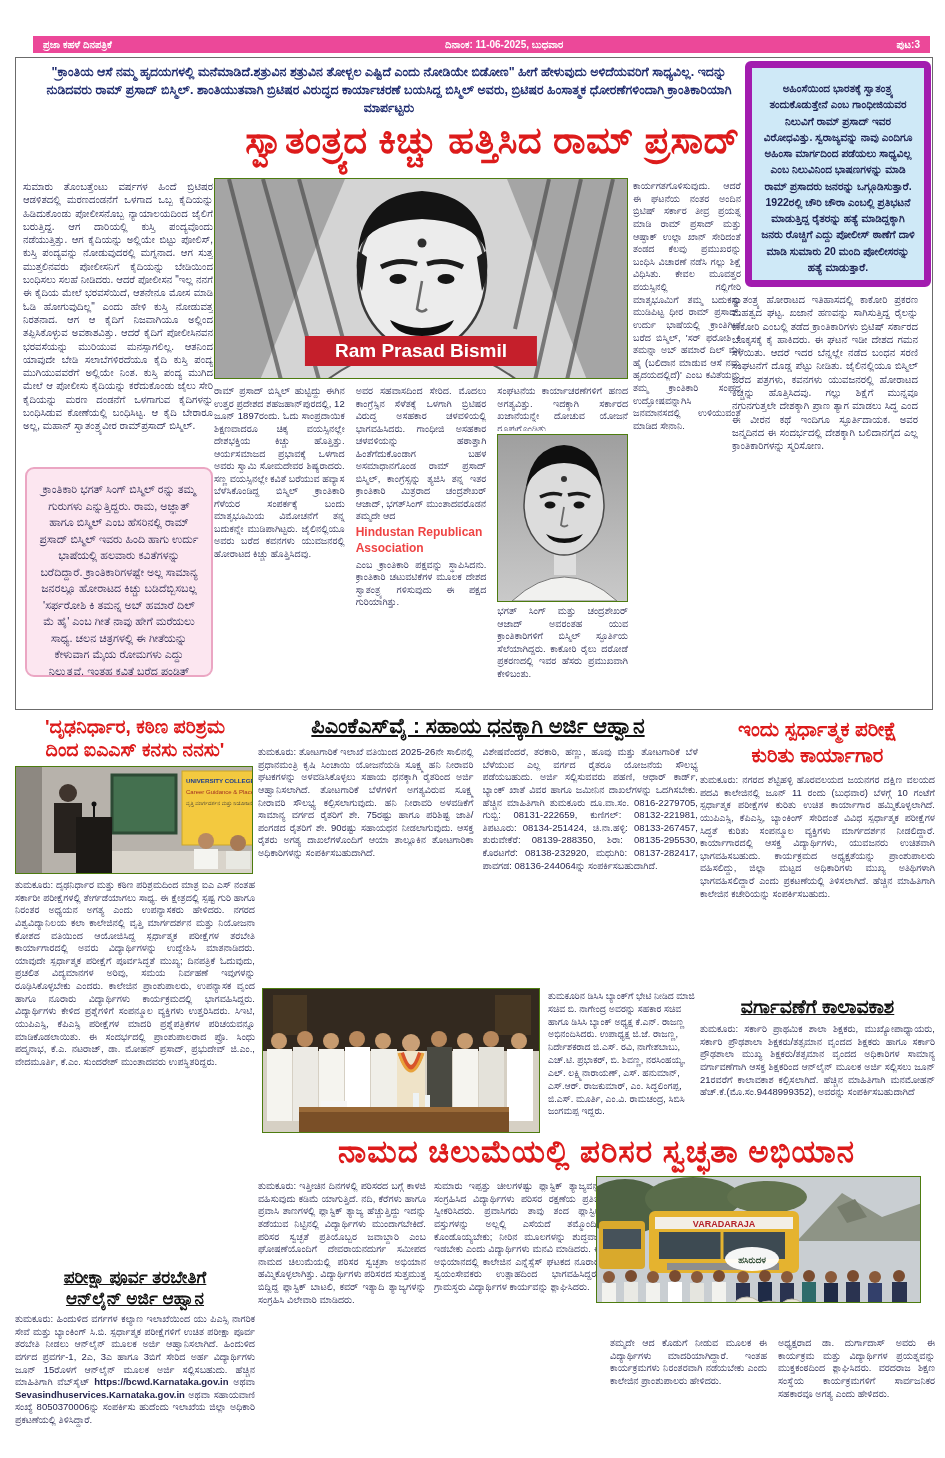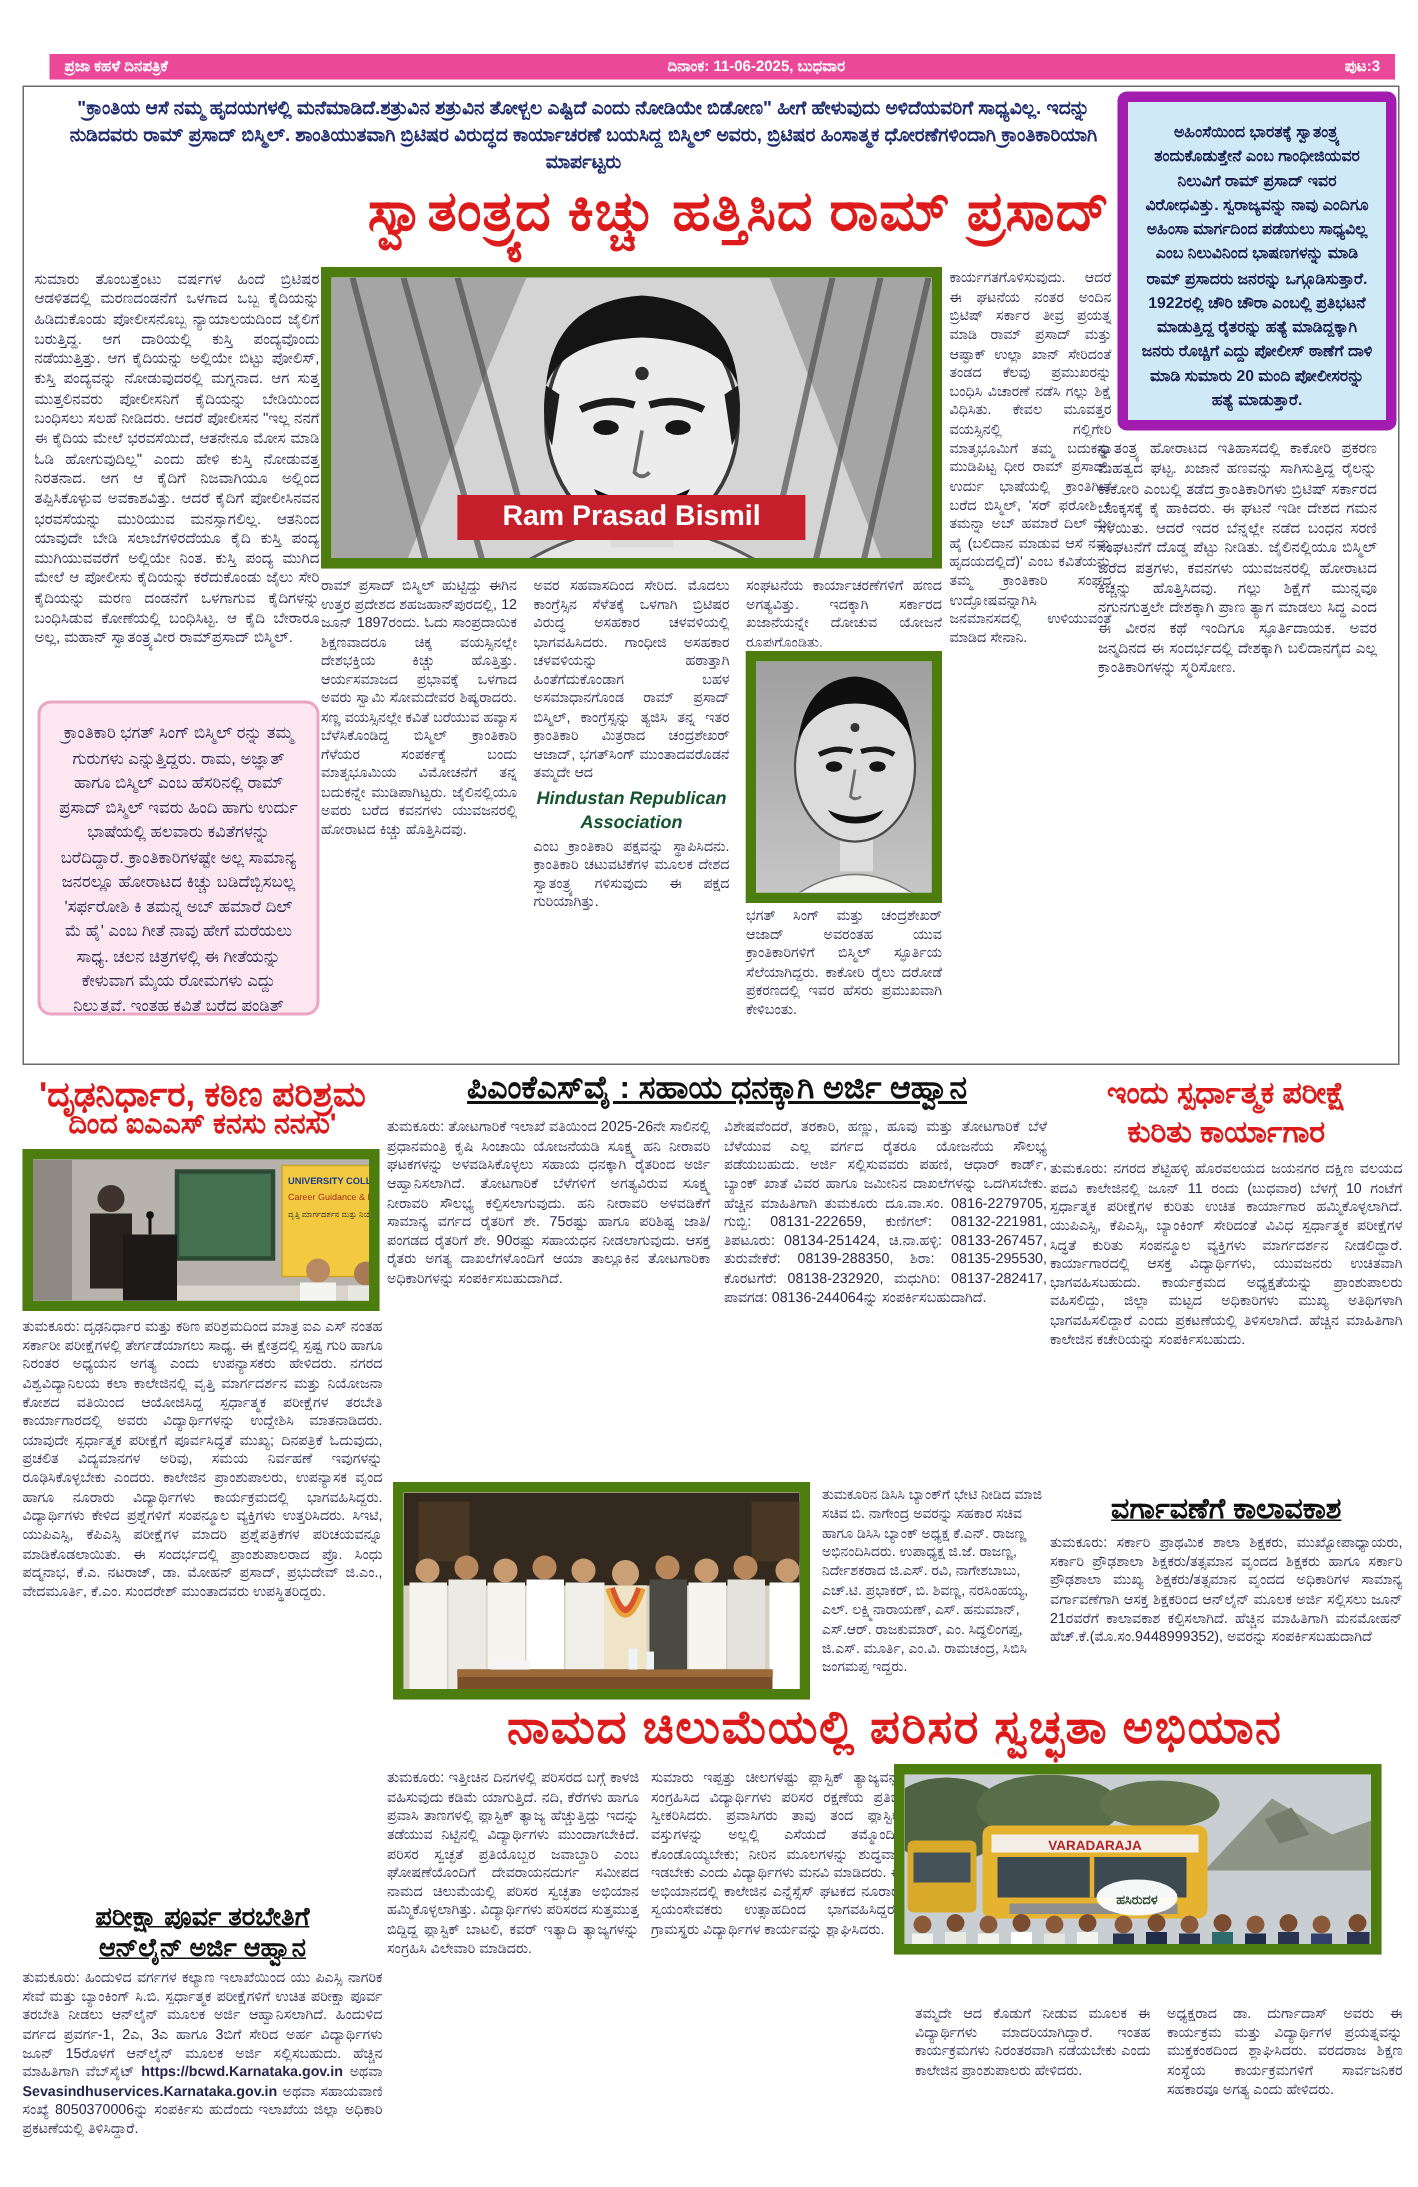--- a/index.html
+++ b/index.html
@@ -11,21 +11,21 @@
             justify-content:space-between; padding:0 10px; font-size:10px; font-weight:bold; }
 
   .mainbox { position:absolute; left:15px; top:57px; width:918px; height:653px;
              border:1px solid #6b6b6b; background:#ffffff; }
 
   .standfirst { position:absolute; left:22px; top:5px; width:702px; text-align:center;
                 font-size:12.5px; font-weight:bold; color:#1d2a6e; line-height:1.45; }
   .main-headline { position:absolute; left:22px; top:62px; width:702px; text-align:right;
                    font-size:37px; font-weight:bold; color:#dd1b1b; letter-spacing:0.5px; }
 
-  .photo-frame { position:absolute; overflow:hidden; background:#d8d8d8; border:7px solid #4d7c0f; }
+  .photo-frame { position:absolute; overflow:hidden; background:#d8d8d8; border:1px solid #4d7c0f; }
   .portrait-main { left:198px; top:120px; width:414px; height:201px; }
   .portrait-label { position:absolute; left:50%; transform:translateX(-50%); bottom:12px;
                     background:#c51f2b; color:#ffffff; font-weight:bold; font-size:19px;
                     padding:4px 30px; white-space:nowrap; }
 
   .bodytext { font-size:10px; line-height:1.33; text-align:justify; color:#26264f; overflow:hidden; }
   .leftcol   { position:absolute; left:7px;  top:122px; width:190px; height:282px; }
   .midrightcol { position:absolute; left:617px; top:122px; width:108px; height:527px; font-size:9.5px; }
   .farrightcol { position:absolute; left:716px; top:235px; width:186px; height:414px; }
 
@@ -34,21 +34,21 @@
              padding:12px 10px; font-size:11px; line-height:1.5; text-align:center;
              color:#26264f; overflow:hidden; }
   .bluebox { position:absolute; left:729px; top:3px; width:186px; height:226px;
              background:#cfe9f7; border:7px solid #a21caf; border-radius:6px;
              padding:12px 9px; font-size:10.5px; font-weight:bold; line-height:1.55;
              text-align:center; color:#1c2050; overflow:hidden; }
 
   .subcols { position:absolute; left:198px; top:327px; width:414px; height:322px;
              display:flex; gap:11px; }
   .subcol  { flex:1; font-size:9.5px; line-height:1.32; text-align:justify; overflow:hidden; }
-  .assoc   { font-weight:bold; font-size:12px; color:#14532d; text-align:center; margin:2px 0;font-style:italic; }
+  .assoc   { font-weight:bold; font-size:12px; color:#ef4444; text-align:left; margin:2px 0; }
 
   .headline-red   { color:#dd1b1b; font-weight:bold; text-align:center; }
   .headline-black { color:#111111; font-weight:bold; text-align:center;text-decoration:underline; }
 
   .abs { position:absolute; }
   .clip { overflow:hidden; }
   .caption { font-size:9.3px; line-height:1.38; color:#26264f; text-align:left; }
   .url { font-weight:bold; }
 </style>
 </head>
@@ -137,21 +137,21 @@
             <ellipse cx="81" cy="70" rx="5.5" ry="3.5" fill="#141414"></ellipse>
             <path d="M66,72 L63,90 q3,3 7,0" stroke="#6a6a6a" stroke-width="1.8" fill="none"></path>
             <path d="M48,99 q18,9 37,0 q-5,9 -18.5,9 q-13.5,0 -18.5,-9 Z" fill="#101010"></path>
           </svg>
         </div>
         <div style="overflow:hidden;">ಭಗತ್ ಸಿಂಗ್ ಮತ್ತು ಚಂದ್ರಶೇಖರ್ ಆಜಾದ್ ಅವರಂತಹ ಯುವ ಕ್ರಾಂತಿಕಾರಿಗಳಿಗೆ ಬಿಸ್ಮಿಲ್ ಸ್ಫೂರ್ತಿಯ ಸೆಲೆಯಾಗಿದ್ದರು. ಕಾಕೋರಿ ರೈಲು ದರೋಡೆ ಪ್ರಕರಣದಲ್ಲಿ ಇವರ ಹೆಸರು ಪ್ರಮುಖವಾಗಿ ಕೇಳಿಬಂತು.</div>
       </div>
     </div>
   </div>
 
-  <div class="abs headline-red" style="left:15px; top:716px; width:240px; font-size:23px;">'ದೃಢನಿರ್ಧಾರ, ಕಠಿಣ ಪರಿಶ್ರಮ</div>
+  <div class="abs headline-red" style="left:15px; top:716px; width:240px; font-size:19px;">'ದೃಢನಿರ್ಧಾರ, ಕಠಿಣ ಪರಿಶ್ರಮ</div>
   <div class="abs headline-red" style="left:15px; top:739px; width:240px; font-size:19px;">ದಿಂದ ಐಎಎಸ್ ಕನಸು ನನಸು'</div>
 
   <div class="abs photo-frame" style="left:15px; top:766px; width:238px; height:108px;">
     <svg width="238" height="108" viewBox="0 0 238 108">
       <rect width="238" height="108" fill="#b7b2ab"></rect>
       <rect x="0" y="0" width="26" height="108" fill="#8d8881"></rect>
       <rect x="96" y="8" width="64" height="58" fill="#44704f" stroke="#2d4a35" stroke-width="3"></rect>
       <rect x="166" y="4" width="72" height="74" fill="#f3c93f" stroke="#caa52a" stroke-width="1"></rect>
       <text x="170" y="16" font-size="6.2" fill="#1d3e8f" font-weight="bold">UNIVERSITY COLLEGE OF</text>
       <text x="170" y="27" font-size="6" fill="#a33022">Career Guidance &amp; Placement</text>

